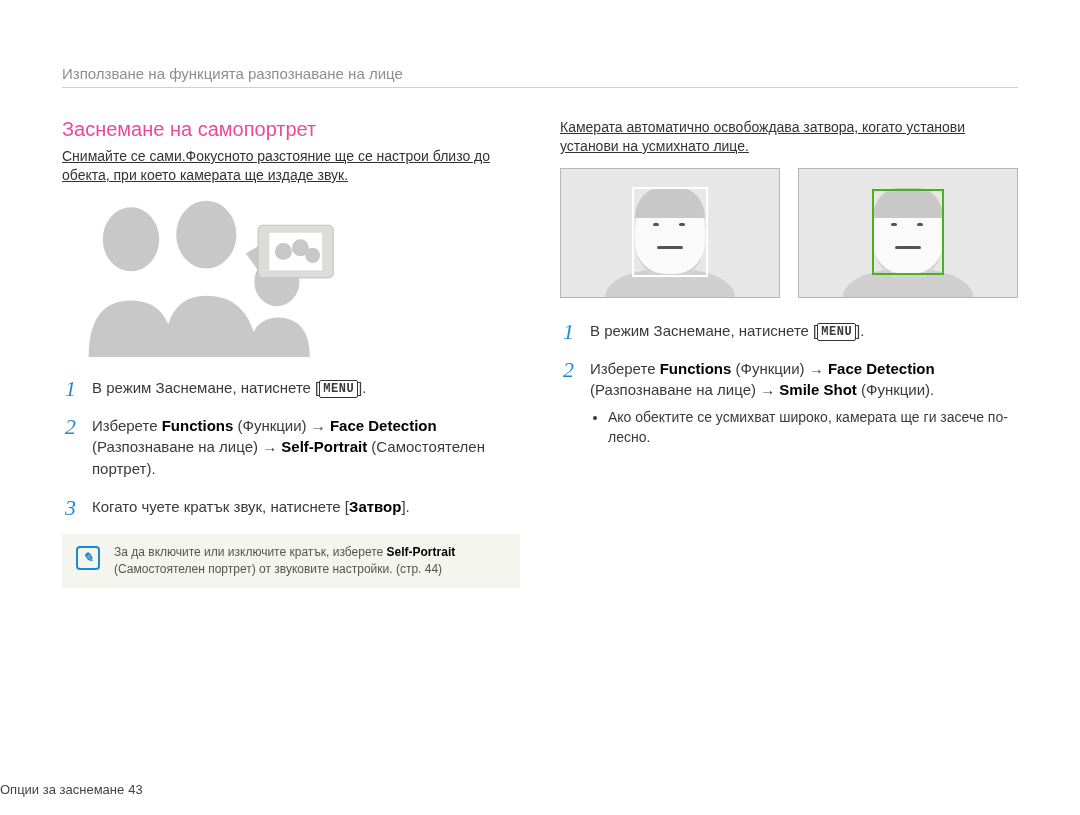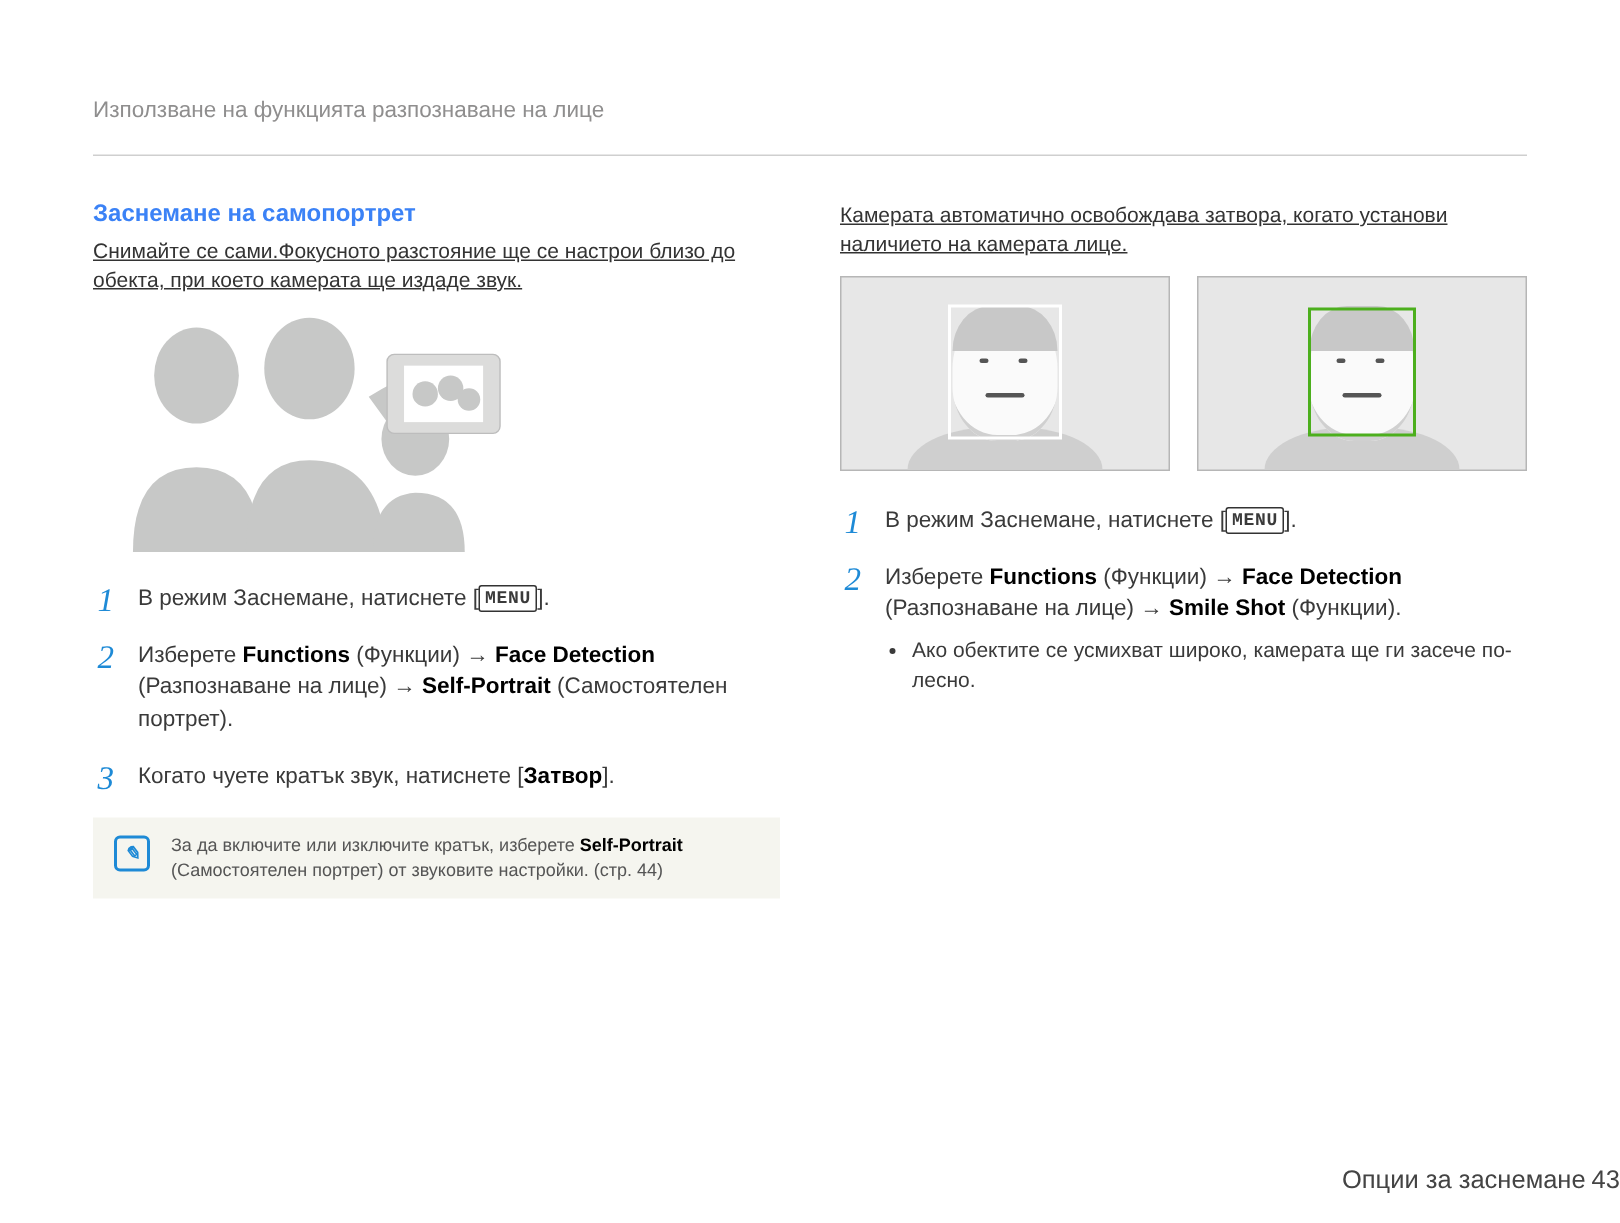--- a/index.html
+++ b/index.html
@@ -15,35 +15,35 @@
     position:absolute;
     left:62px;
     right:62px;
     top:65px;
     bottom:45px;
   }
   .breadcrumb{
     color:#8f8e8e;
     font-size:15px;
     border-bottom:1px solid #cfcfcf;
-    padding-bottom:21px;
+    padding-bottom:5px;
     margin-bottom:30px;
   }
   .columns{
     display:flex;
     gap:40px;
   }
   .col{
     flex:1;
     min-width:0;
   }
   h2{
-    color:#3b82f6;
-    font-weight:700;
-    font-size:16px;
+    color:#ec4899;
+    font-weight:400;
+    font-size:20px;
     margin:0 0 6px 0;
   }
   p.intro{
     margin:0 0 12px 0;
     font-size:14px;
     line-height:1.35;
     color:#333;
     text-decoration:underline;
   }
   .illus{
@@ -182,22 +182,22 @@
     font-size:13px;
     font-weight:700;
     line-height:20px;
     text-align:center;
     font-style:italic;
   }
   .footer{
     position:absolute;
     bottom:18px;
     width:100%;
-    text-align:right;
-    font-size:17px;
+    text-align:left;
+    font-size:13px;
     color:#444;
   }
   .footer .pgnum{margin-left:4px;}
   strong.b{font-weight:700;color:#000;}
 </style>
 </head>
 <body>
 
 <div class="page">
   <div class="breadcrumb">Използване на функцията разпознаване на лице</div>
@@ -246,21 +246,21 @@
         </li>
       </ol>
 
       <div class="note">
         <span class="note-icon">✎</span>
         <span>За да включите или изключите кратък, изберете </span><strong class="b">Self-Portrait</strong><span> (Самостоятелен портрет) от звуковите настройки. (стр. 44)</span>
       </div>
     </div>
 
     <div class="col">
-      <p class="intro">Камерата автоматично освобождава затвора, когато установи наличието на камерата лице.</p>
+      <p class="intro">Камерата автоматично освобождава затвора, когато установи установи на усмихнато лице.</p>
 
       <div class="faces">
         <div class="face-frame">
           <div class="shoulders"></div>
           <div class="face-head">
               <div class="hair"></div>
             </div>
           <div class="focus-white"></div>
         </div>
         <div class="face-frame">

